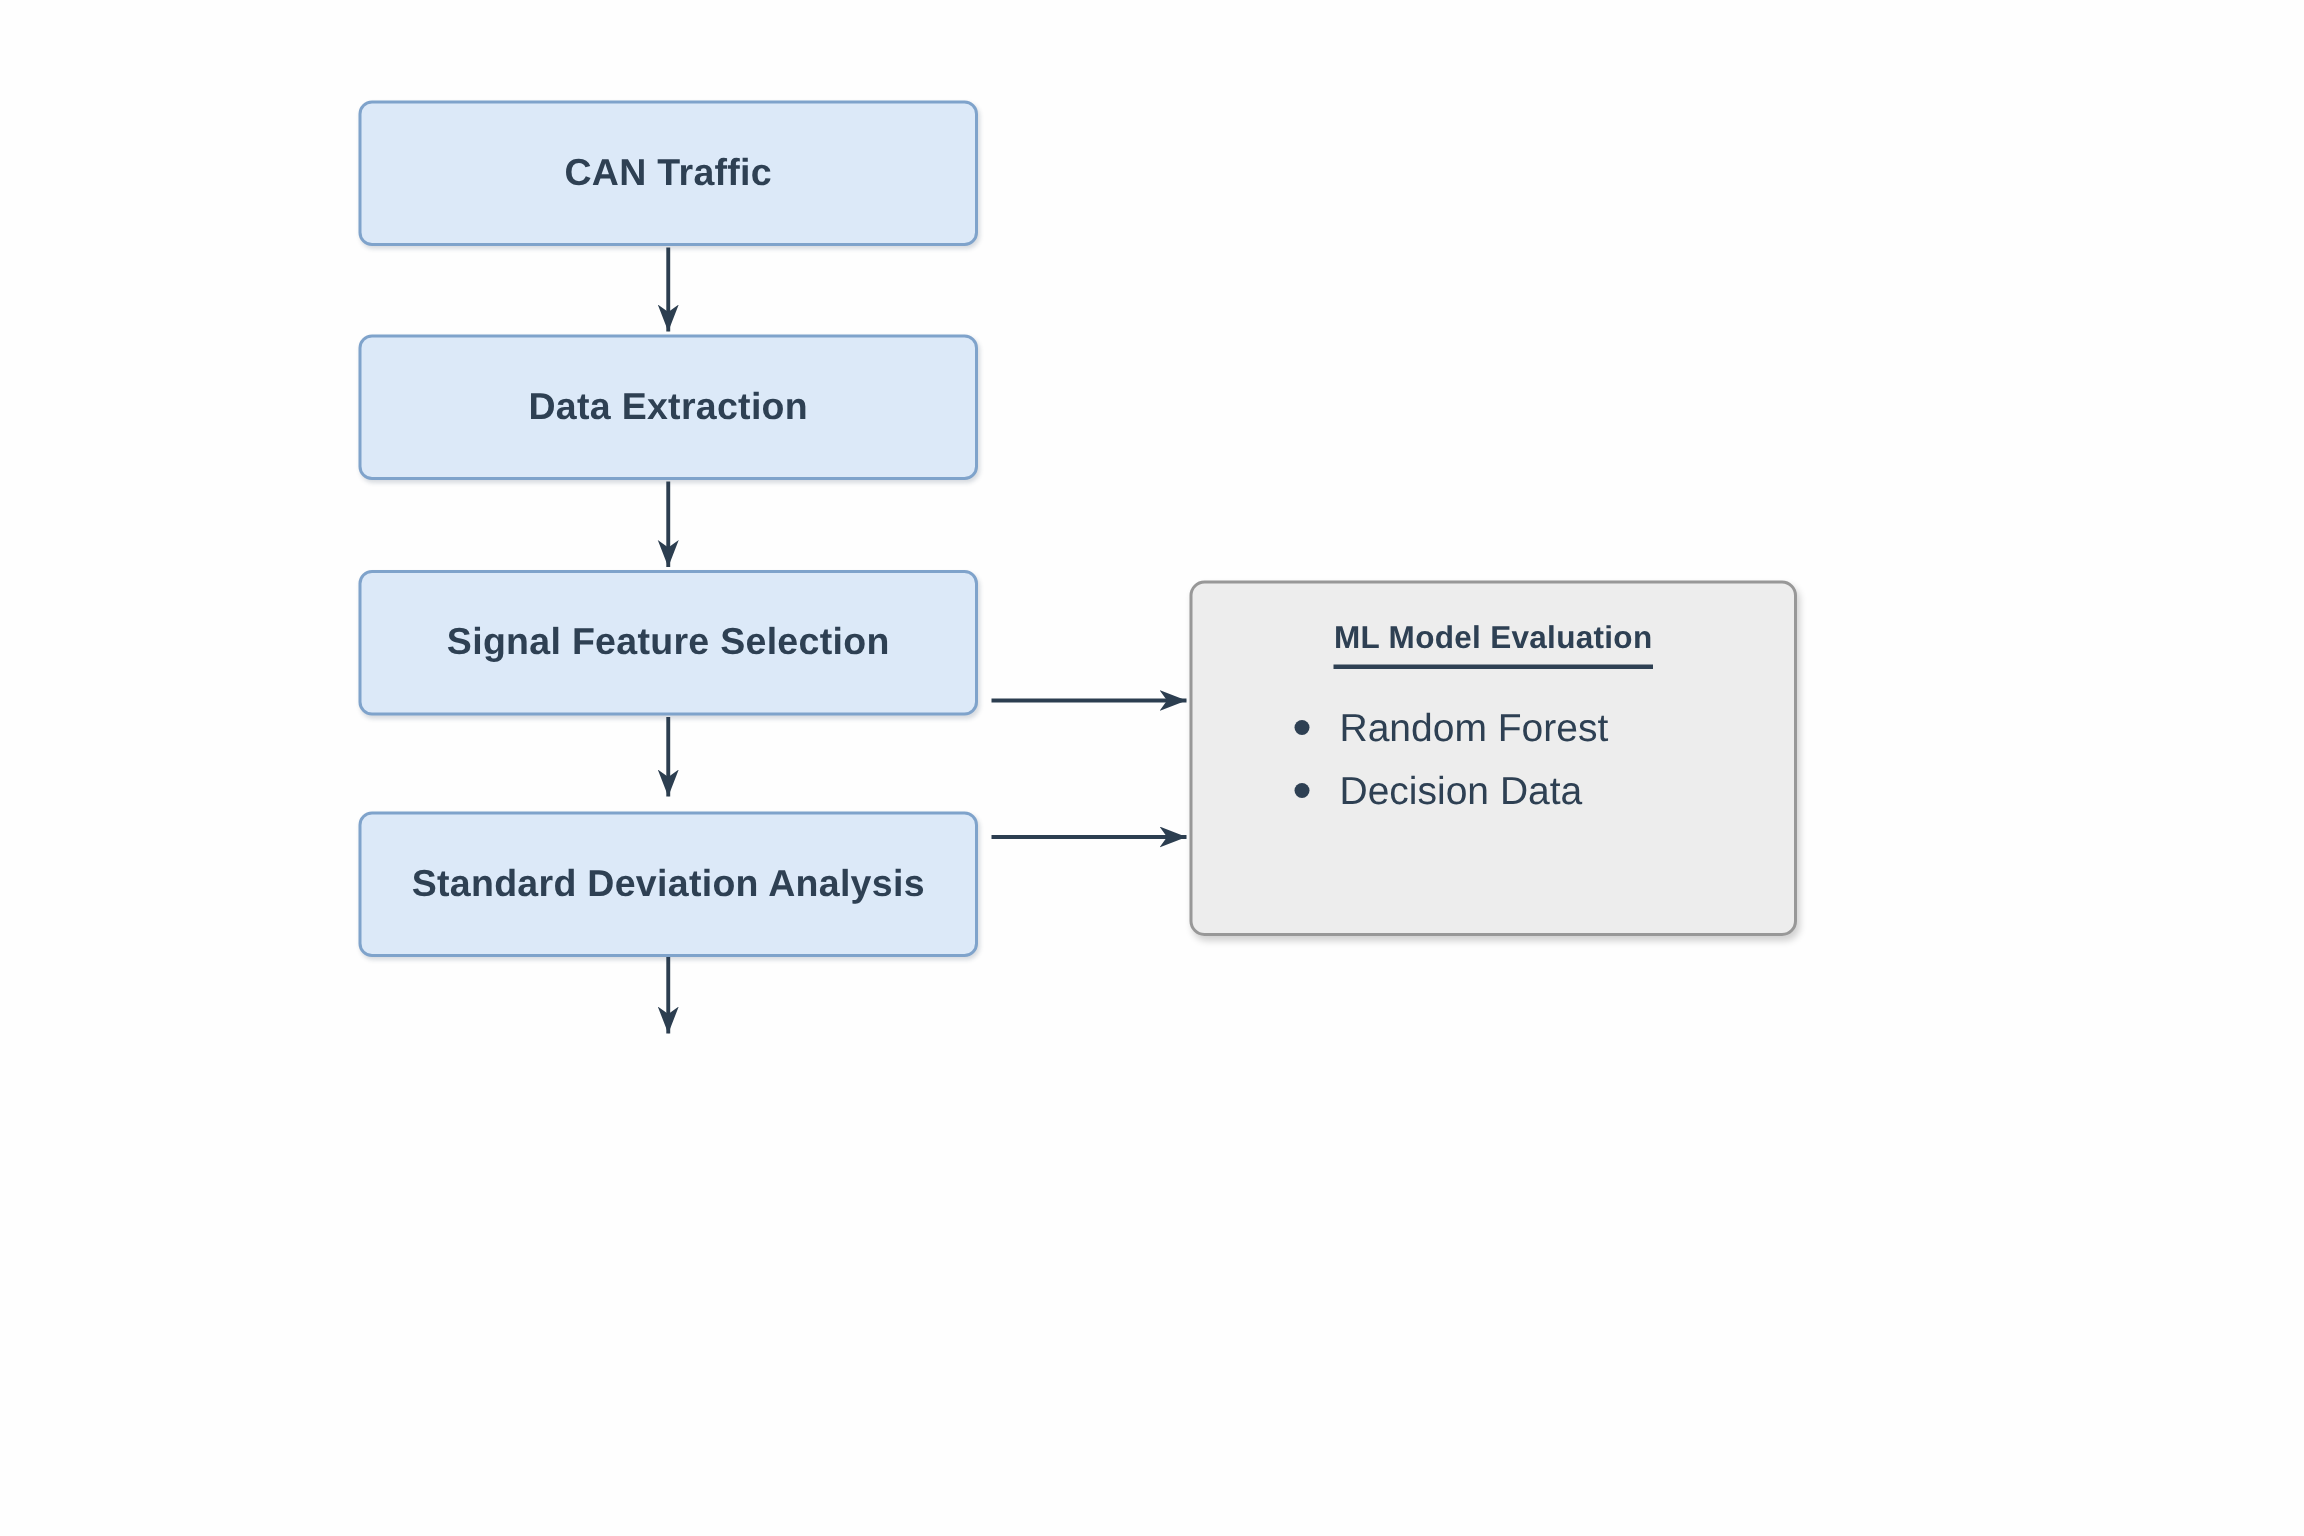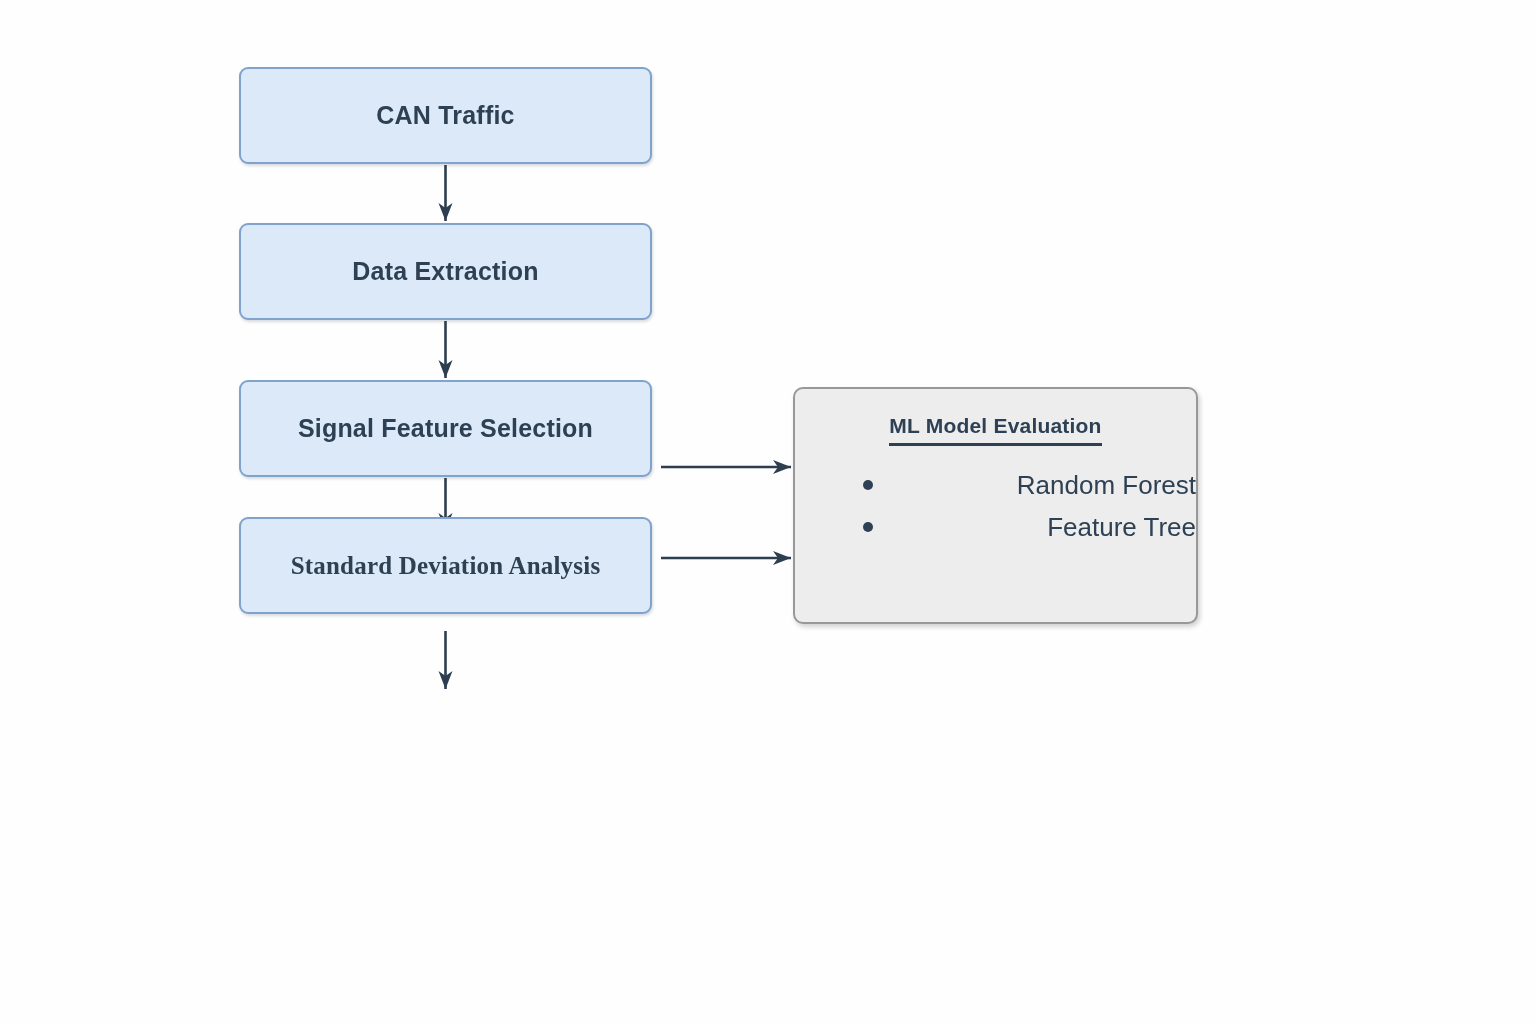--- a/index.html
+++ b/index.html
@@ -42,21 +42,21 @@
   .flow-node .node-label{
     font-size:25px;
     font-weight:700;
     color:var(--node-text);
     letter-spacing:0.2px;
     text-align:center;
   }
   #node-can-traffic{top:67px;}
   #node-data-extraction{top:223px;}
   #node-signal-feature-selection{top:380px;}
-  #node-std-deviation-analysis{top:517px;font-family:Liberation Serif, serif;}
+  #node-std-deviation-analysis{top:541px;}
   #node-attack-detection{top:691px;}
 
   .ml-panel{
     position:absolute;
     left:793px;
     top:387px;
     width:405px;
     height:237px;
     background:var(--panel-fill);
     border:2px solid var(--panel-border);
@@ -80,21 +80,20 @@
     list-style:none;
     margin-top:18px;
     padding-left:66px;
   }
   .ml-model-list li{
     position:relative;
     padding-left:32px;
     font-size:26px;
     color:var(--node-text);
     line-height:42px;
-    text-align:right;
   }
   .ml-model-list li::before{
     content:"";
     position:absolute;
     left:2px;
     top:50%;
     transform:translateY(-50%);
     width:10px;
     height:10px;
     border-radius:50%;
@@ -136,17 +135,17 @@
     <span class="node-label">Standard Deviation Analysis</span>
   </div>
 
 
   <div class="ml-panel">
     <div class="ml-panel-title-row">
       <span class="ml-panel-title">ML Model Evaluation</span>
     </div>
     <ul class="ml-model-list">
       <li>Random Forest</li>
-      <li>Feature Tree</li>
+      <li>Decision Data</li>
     </ul>
   </div>
 
 </div>
 
 </body></html>

